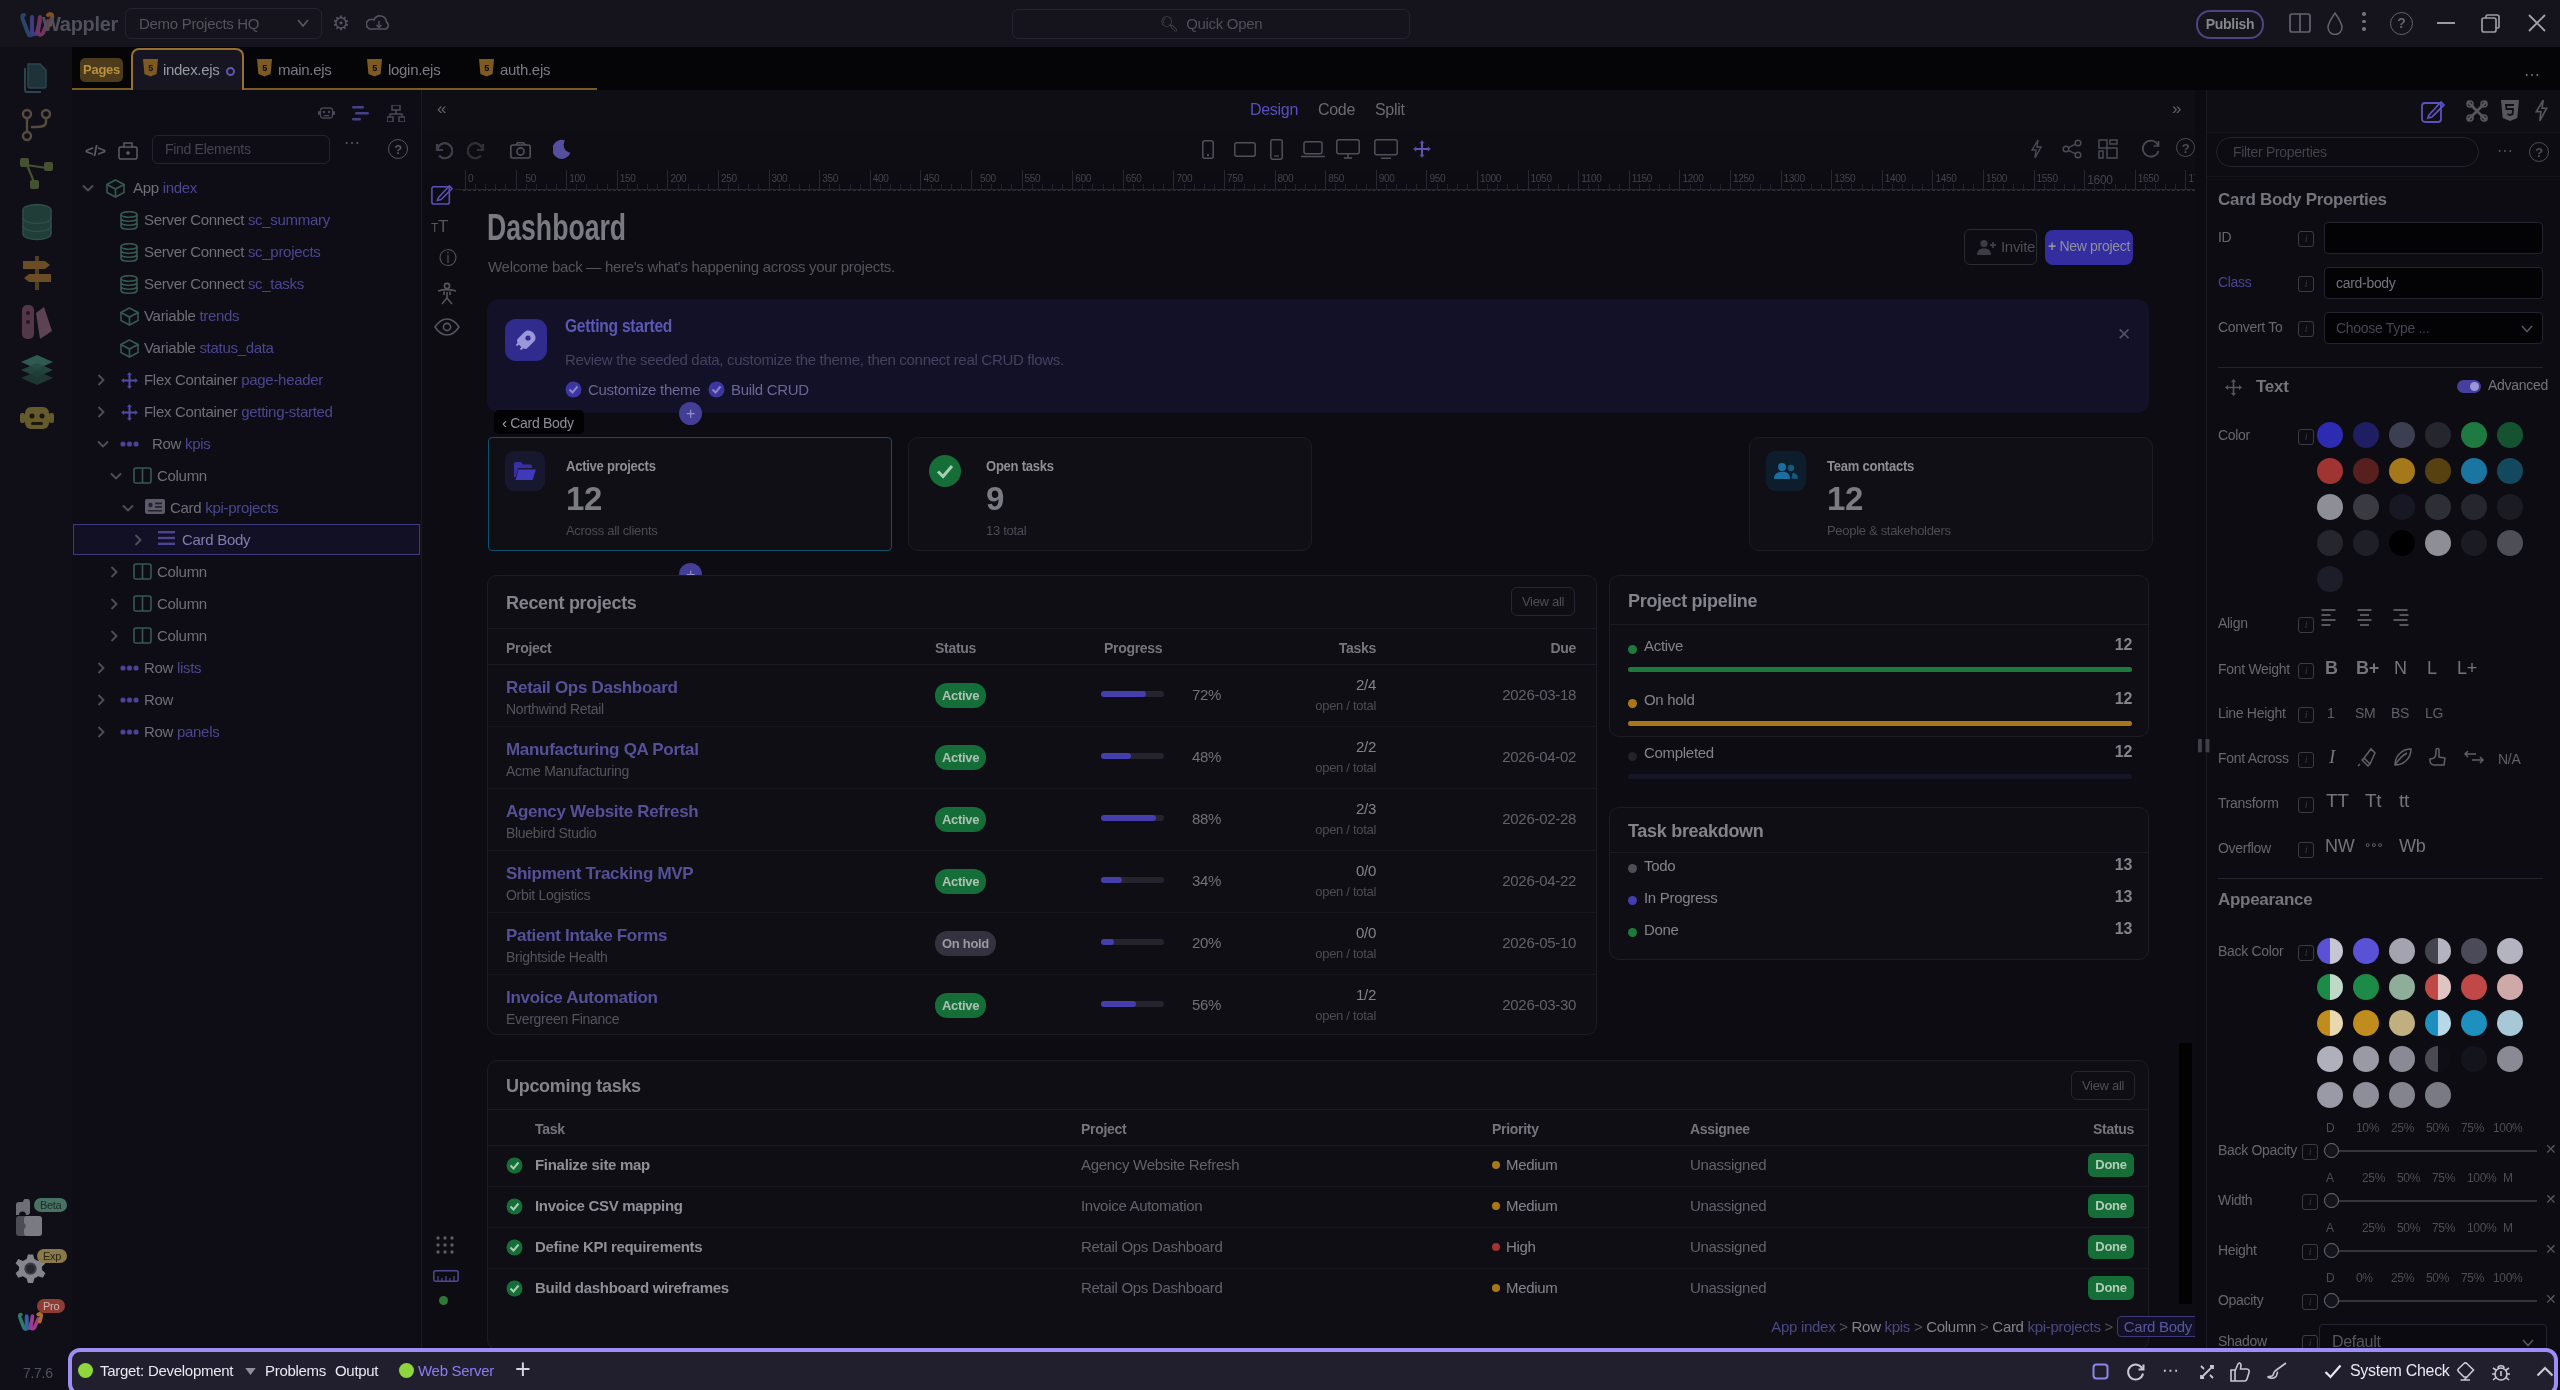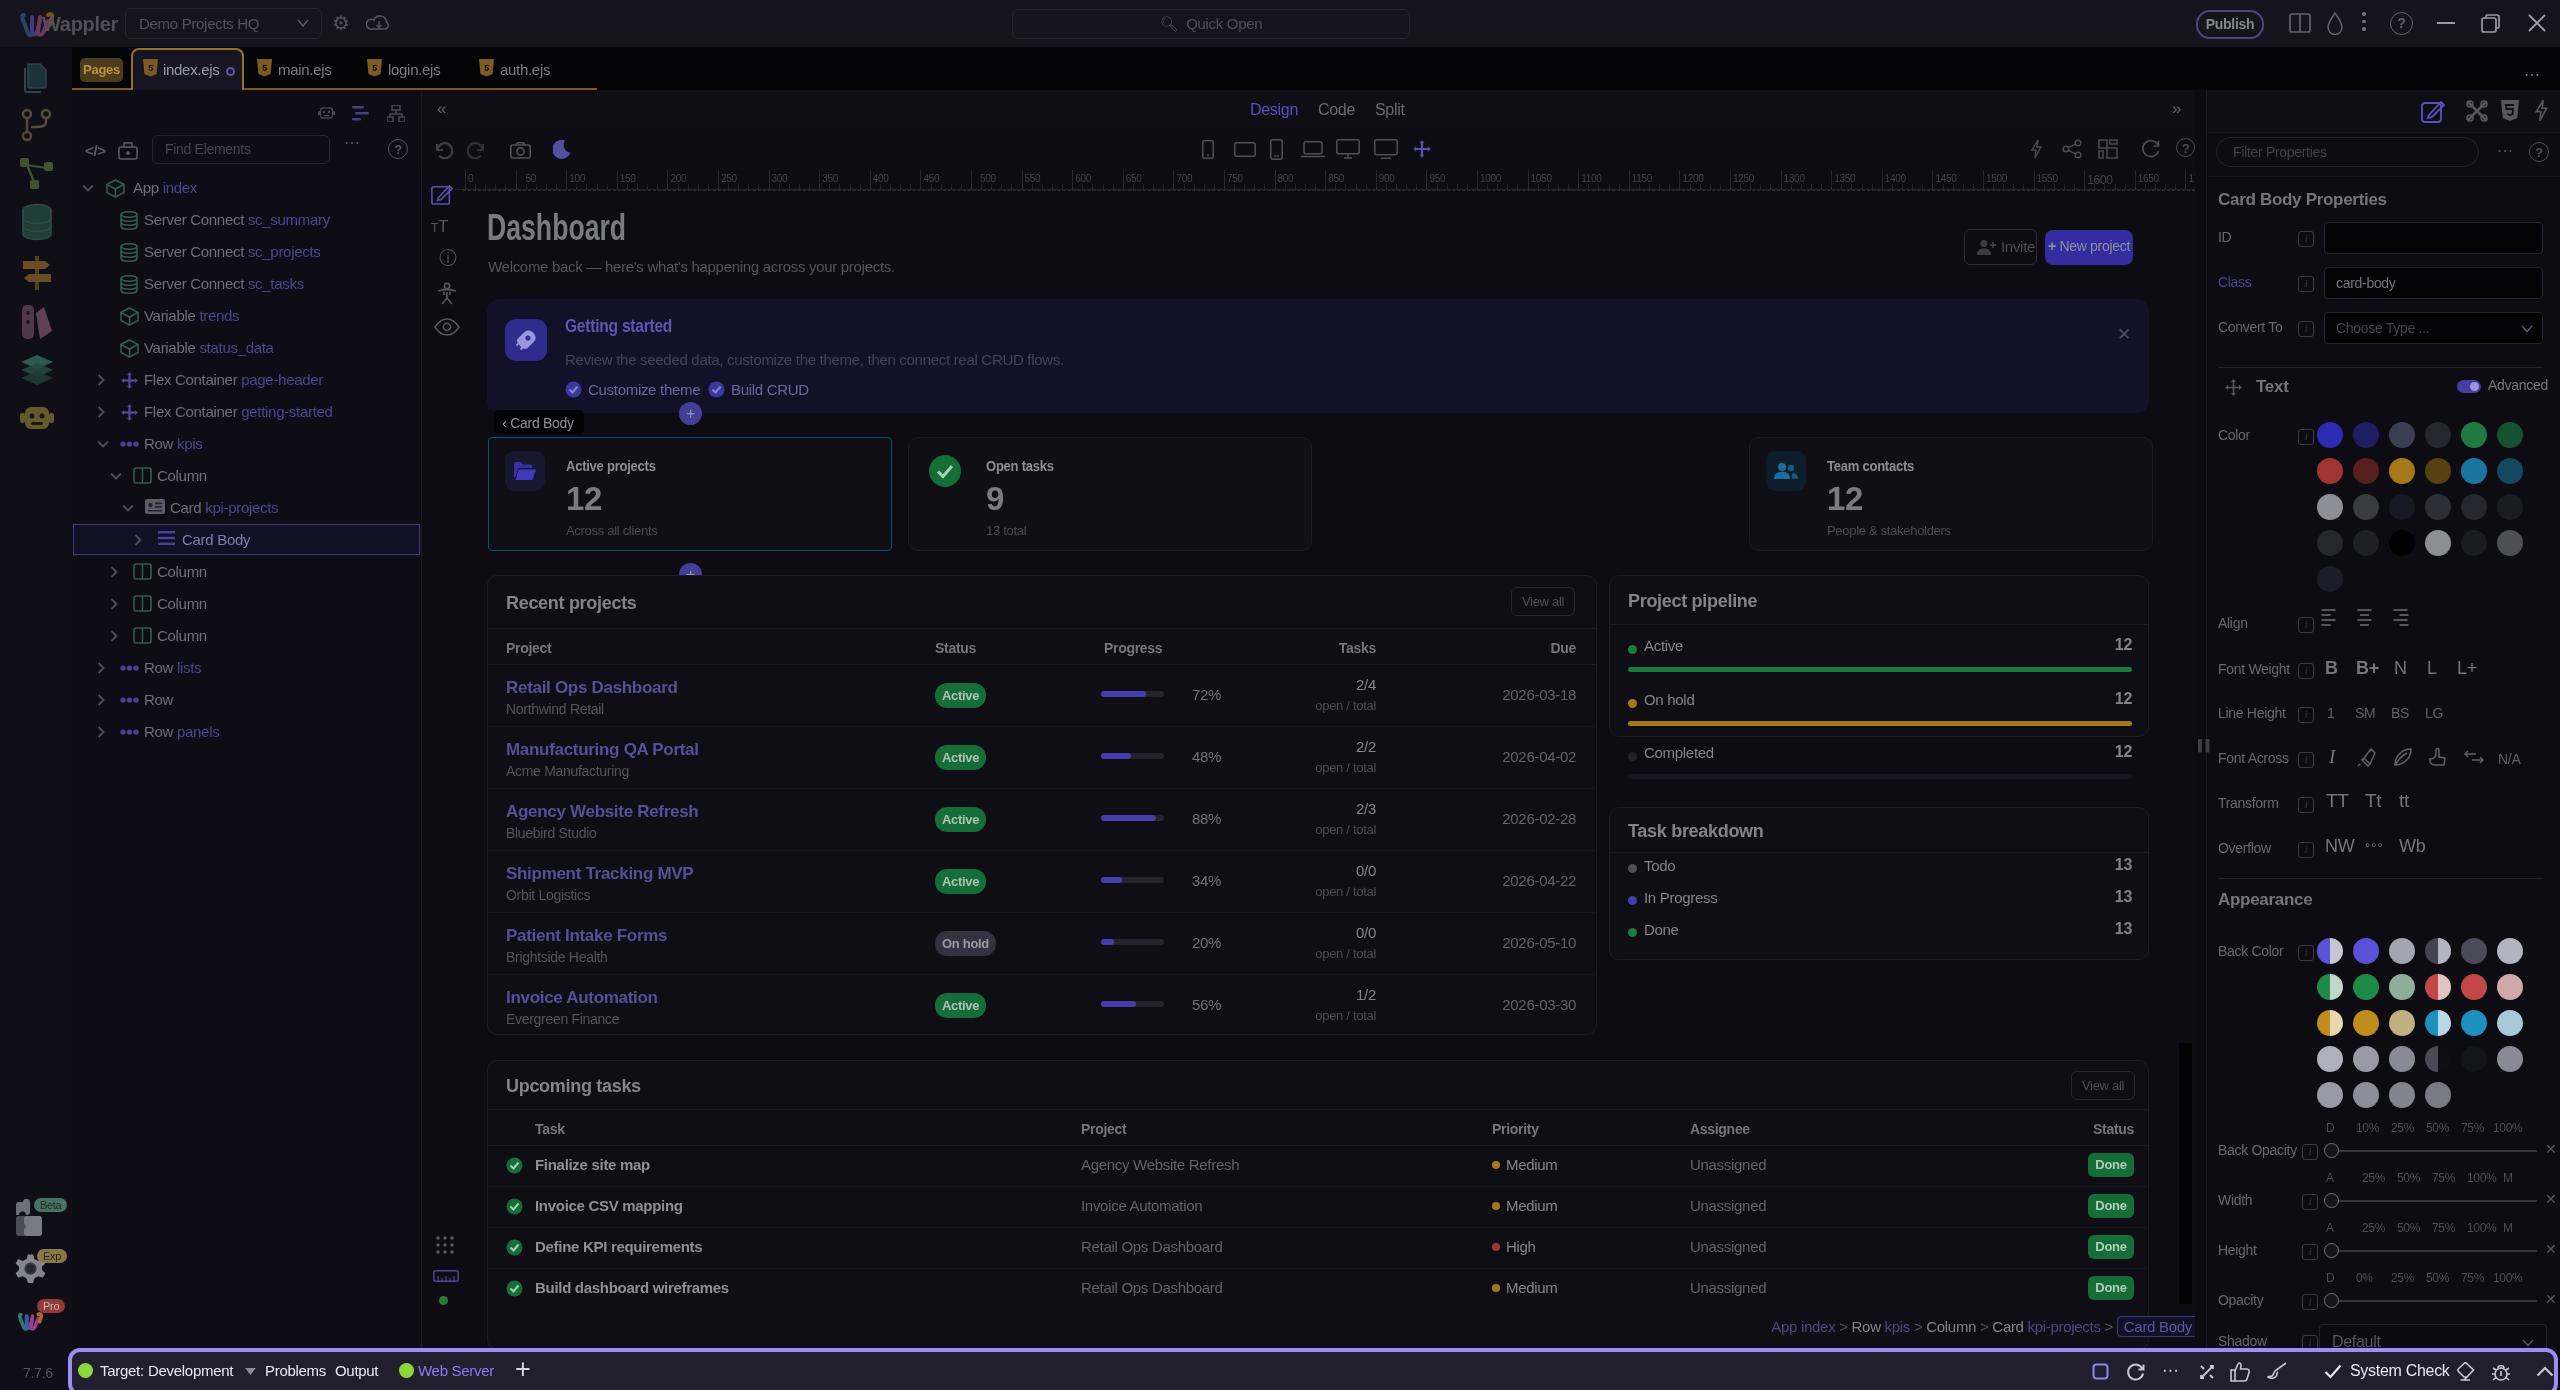--- a/index.html
+++ b/index.html
@@ -290,21 +290,21 @@
           <path d="M1 1.5 L6 6.5 L11 1.5" stroke="#50505a" stroke-width="1.8" fill="none"></path>
         </svg>
       </div>
       <div class="abs" style="left:48px;top:268px;">
         <svg width="19" height="8" viewBox="0 0 19 8">
           <circle cx="3" cy="4" r="2.6" fill="#4a4396"></circle>
           <circle cx="9.5" cy="4" r="2.6" fill="#4a4396"></circle>
           <circle cx="16" cy="4" r="2.6" fill="#4a4396"></circle>
         </svg>
       </div>
-      <div class="abs" style="left:72px;top:263px;font-size:15px;"><span style="color:#6f6f79;">Row</span> <span style="color:#4b4690;">kpis</span></div>
+      <div class="abs" style="left:80px;top:263px;font-size:15px;"><span style="color:#6f6f79;">Row</span> <span style="color:#4b4690;">kpis</span></div>
       <div class="abs" style="left:38px;top:300px;">
         <svg width="12" height="8" viewBox="0 0 12 8">
           <path d="M1 1.5 L6 6.5 L11 1.5" stroke="#50505a" stroke-width="1.8" fill="none"></path>
         </svg>
       </div>
       <div class="abs" style="left:61px;top:295px;">
         <svg width="19" height="17" viewBox="0 0 19 17">
           <rect x="1" y="1" width="17" height="15" rx="2" fill="none" stroke="#35594f" stroke-width="1.6"></rect>
           <line x1="9.5" y1="1" x2="9.5" y2="16" stroke="#35594f" stroke-width="1.6"></line>
         </svg>

